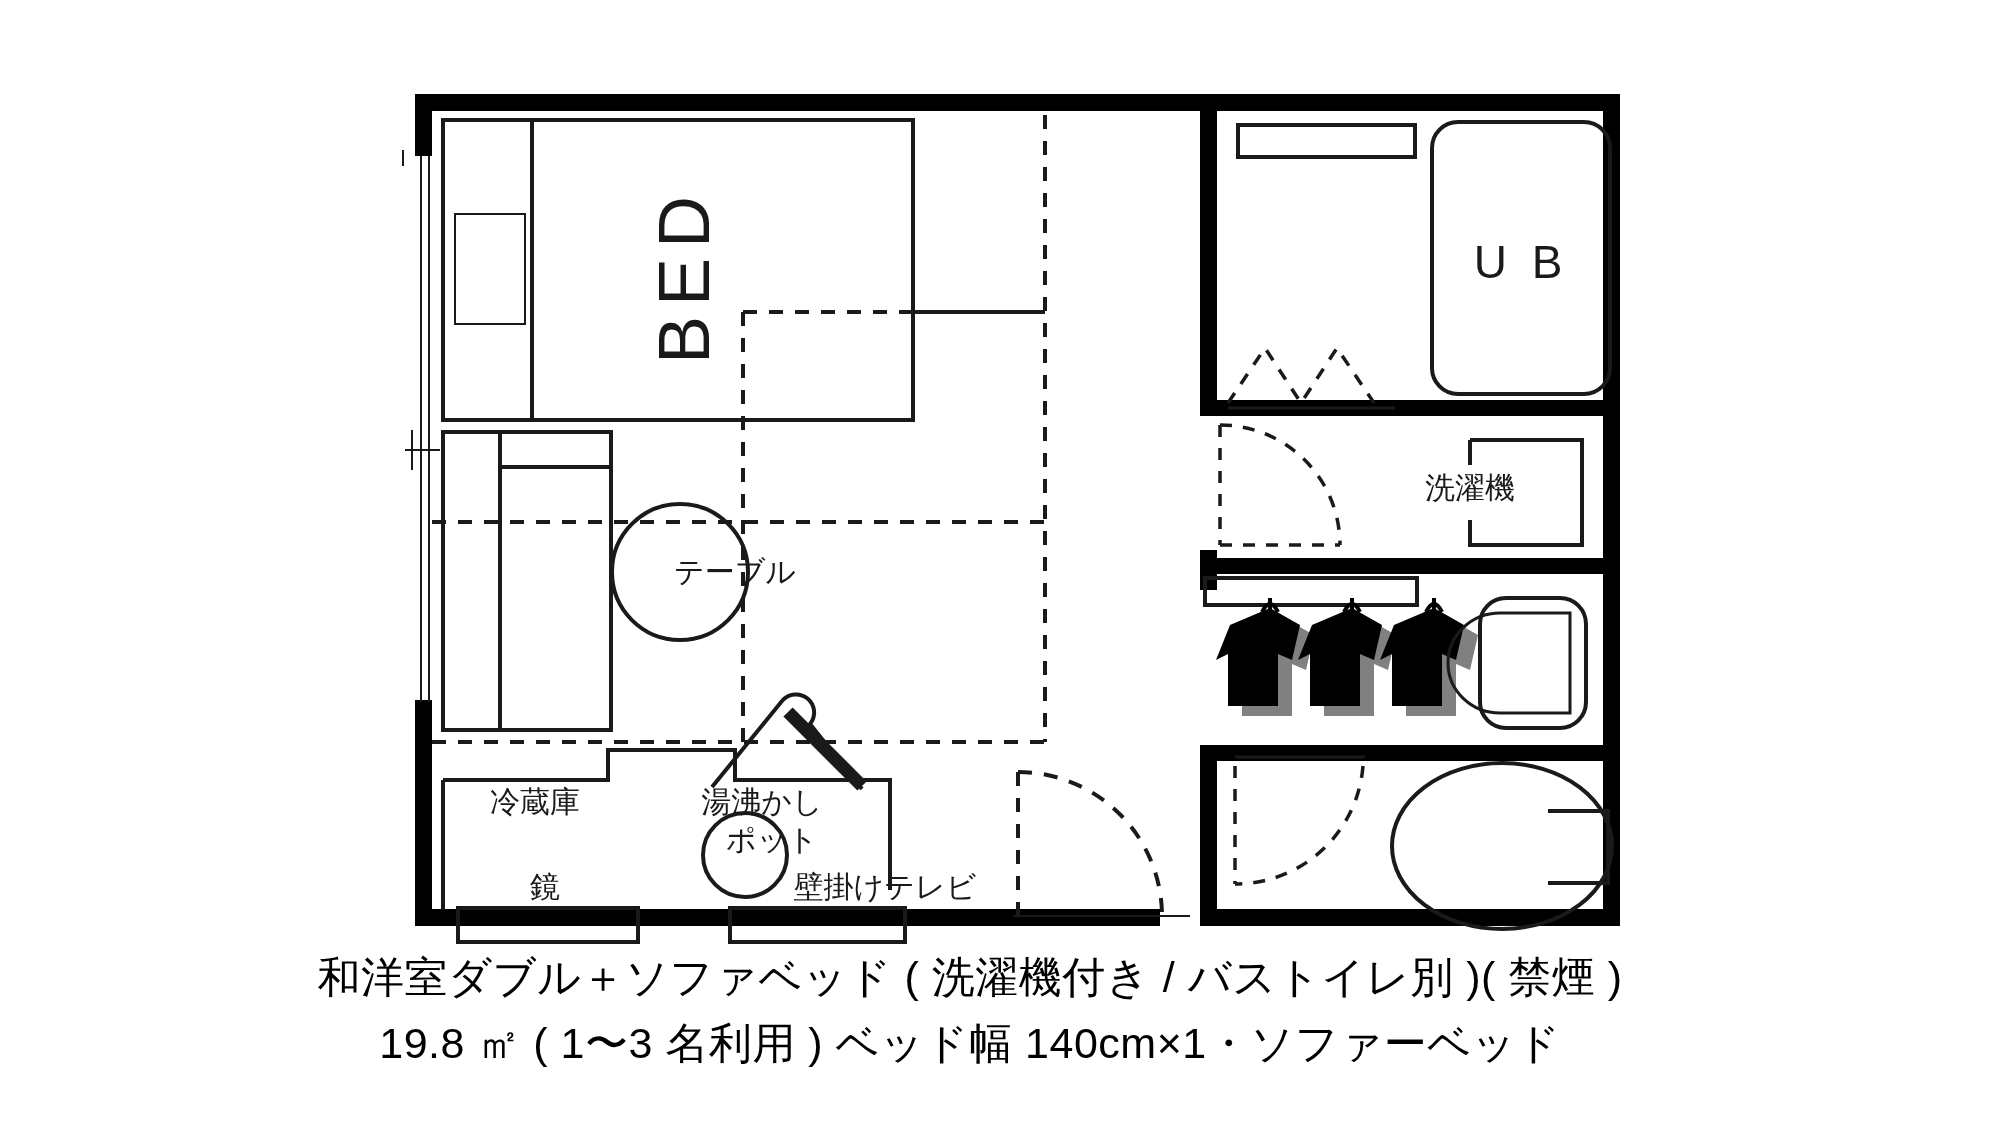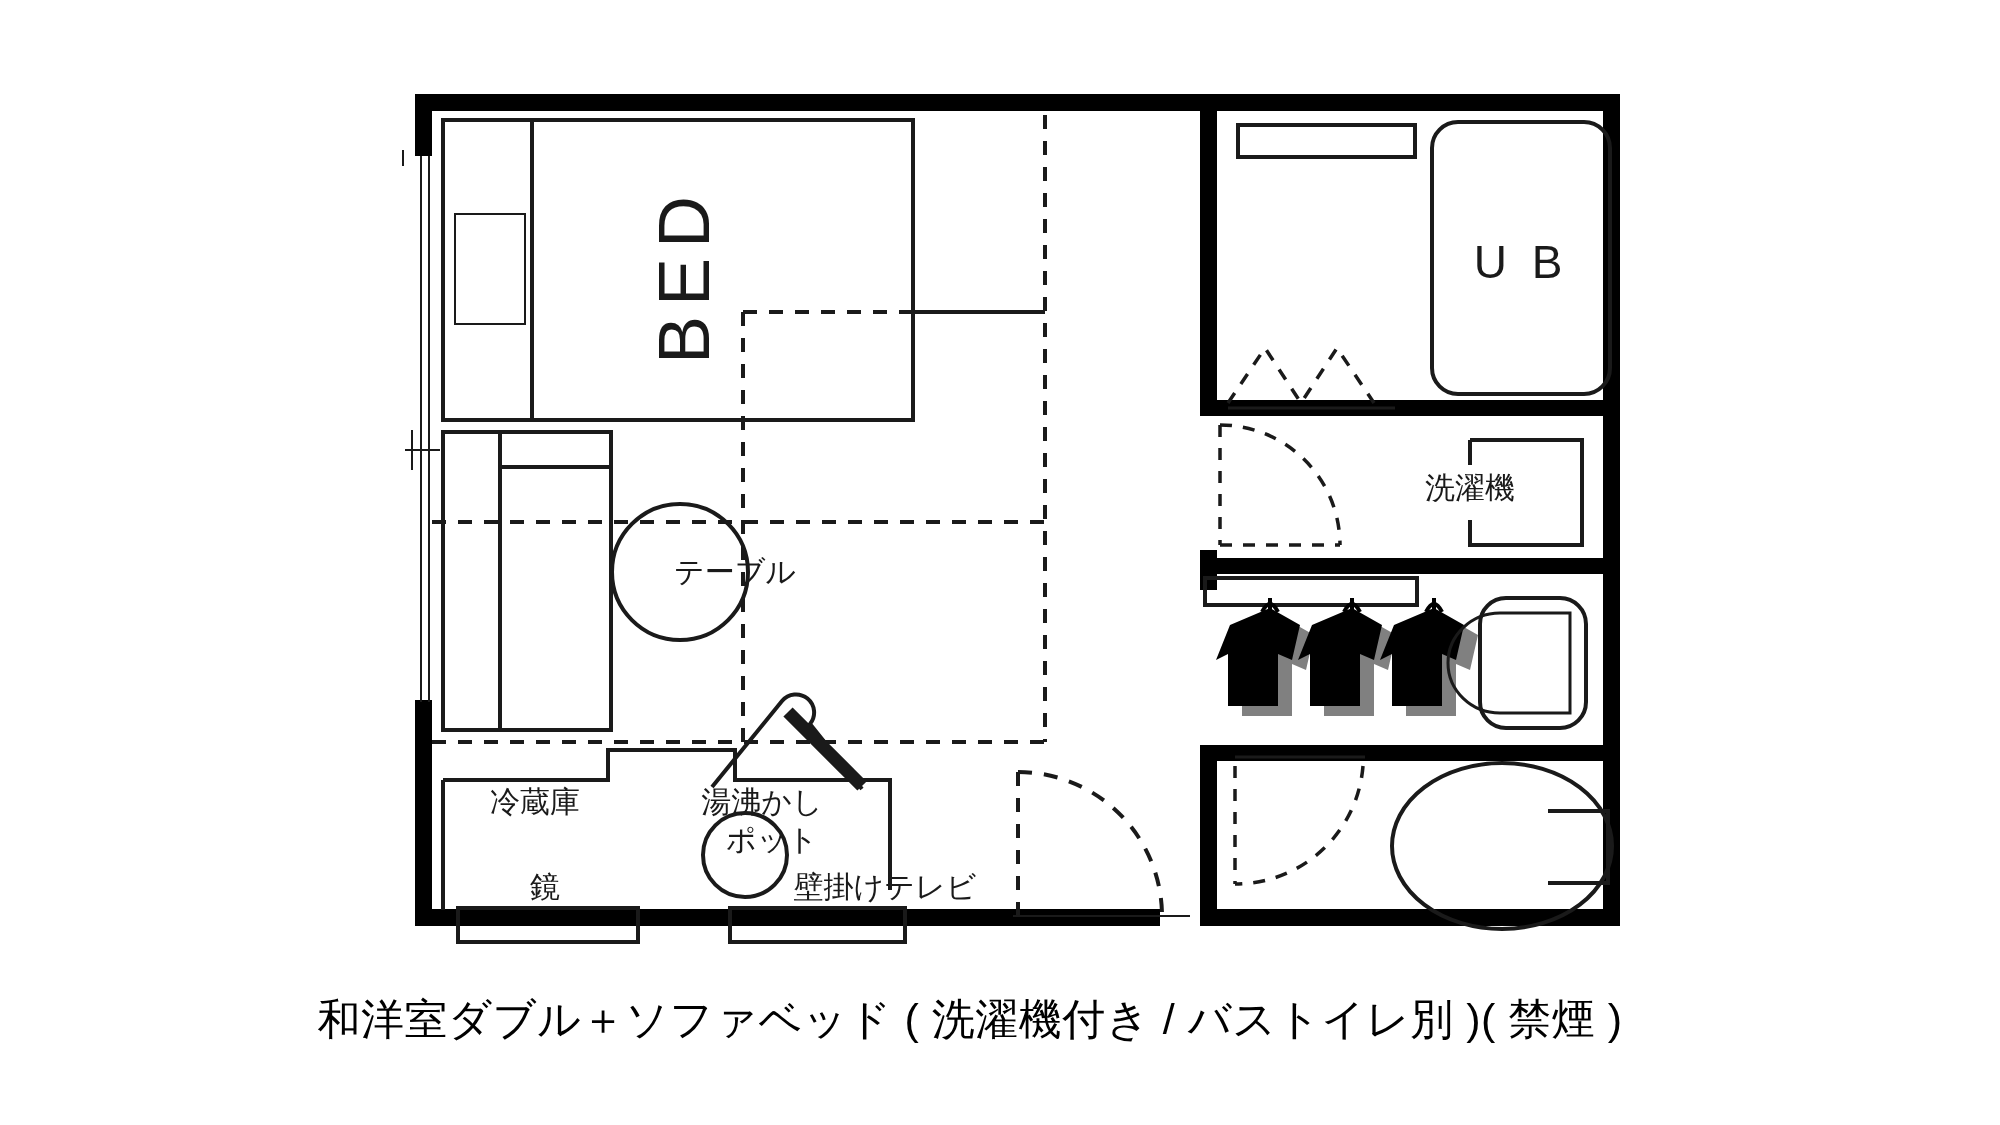--- a/index.html
+++ b/index.html
@@ -23,21 +23,21 @@
     position: absolute;
     left: 0;
     top: 0;
     width: 2000px;
     height: 1125px;
     display: block;
   }
   .cap-wrap {
     position: absolute;
     left: 0;
-    top: 986px;
+    top: 944px;
     width: 1940px;
     text-align: center;
   }
   .cap-line {
     font-size: 43px;
     line-height: 66px;
     letter-spacing: 0.5px;
     color: #000;
     white-space: nowrap;
   }
@@ -229,15 +229,16 @@
       <g>
         <rect class="thin2" x="730" y="908" width="175" height="34"></rect>
       </g>
       <text class="lbl-jp" x="885" y="897" text-anchor="middle">壁掛けテレビ</text>
     </g>
 
   </svg>
 
   <div class="cap-wrap">
     <div class="cap-line">和洋室ダブル＋ソファベッド ( 洗濯機付き / バストイレ別 )( 禁煙 )</div>
+    <div class="cap-line">19.8 ㎡ ( 1〜3 名利用 ) ベッド幅 140cm×1・ソファーベッド</div>
   </div>
 
 </div>
 
 </body></html>

